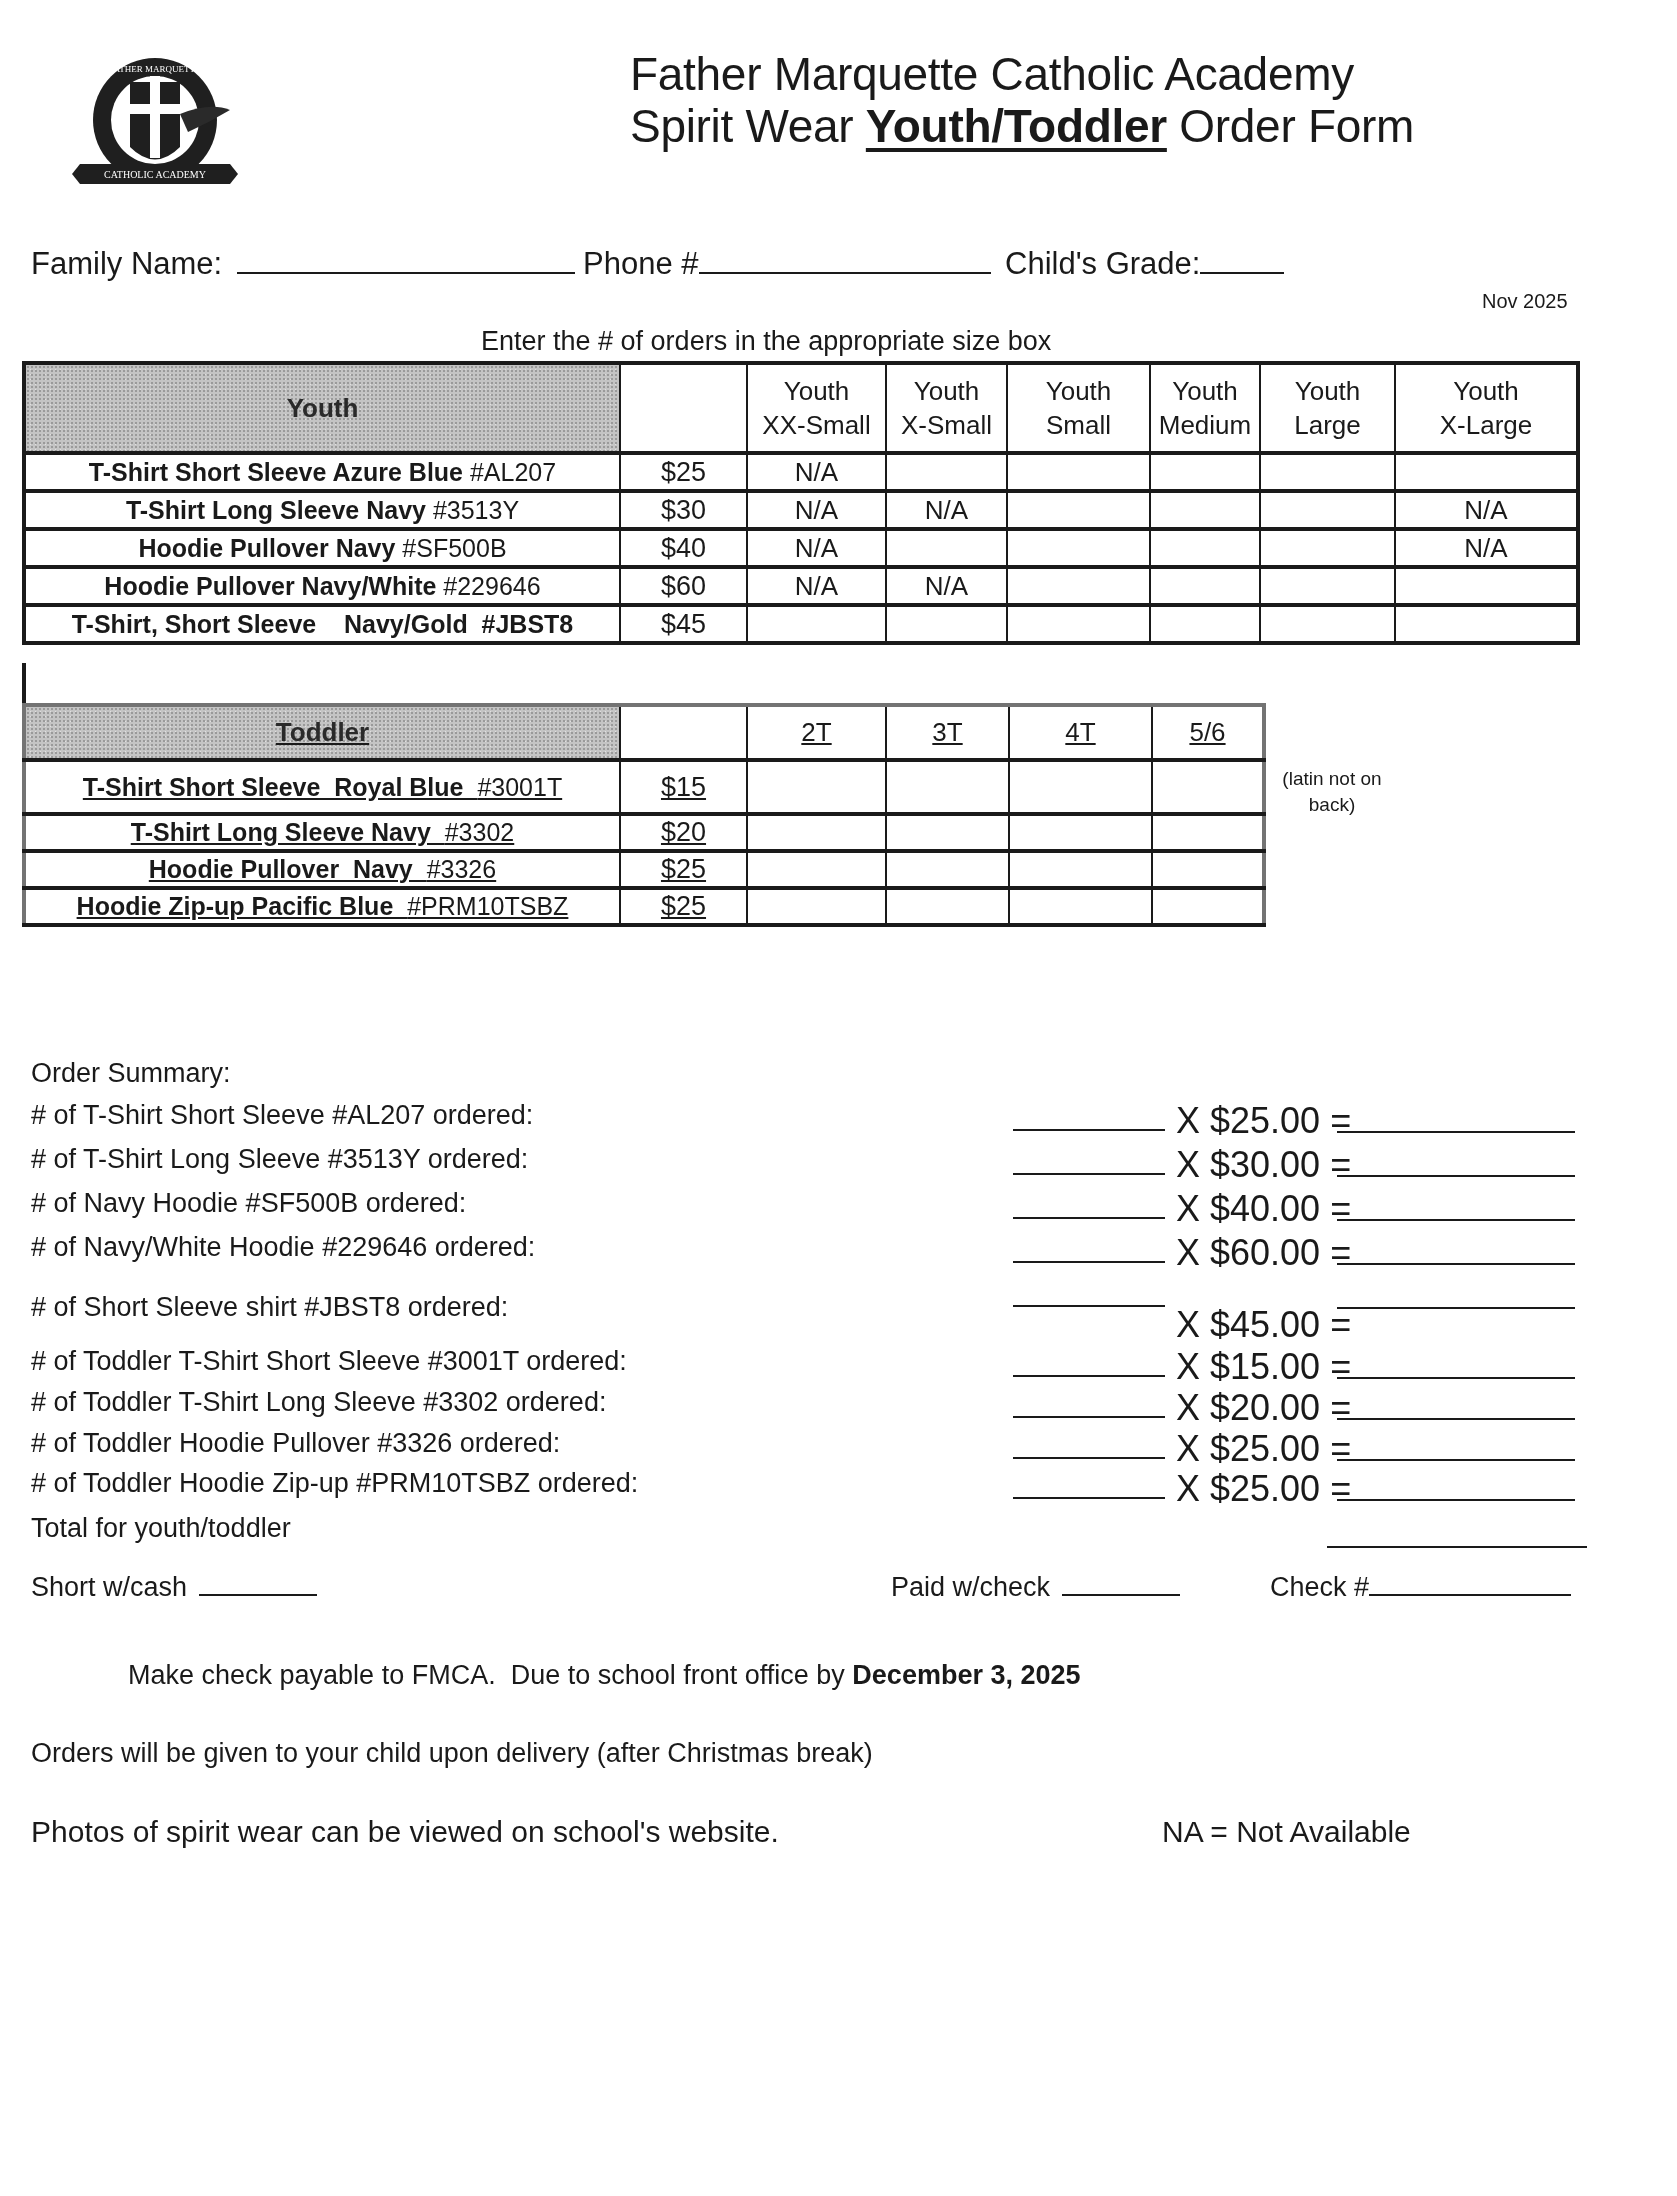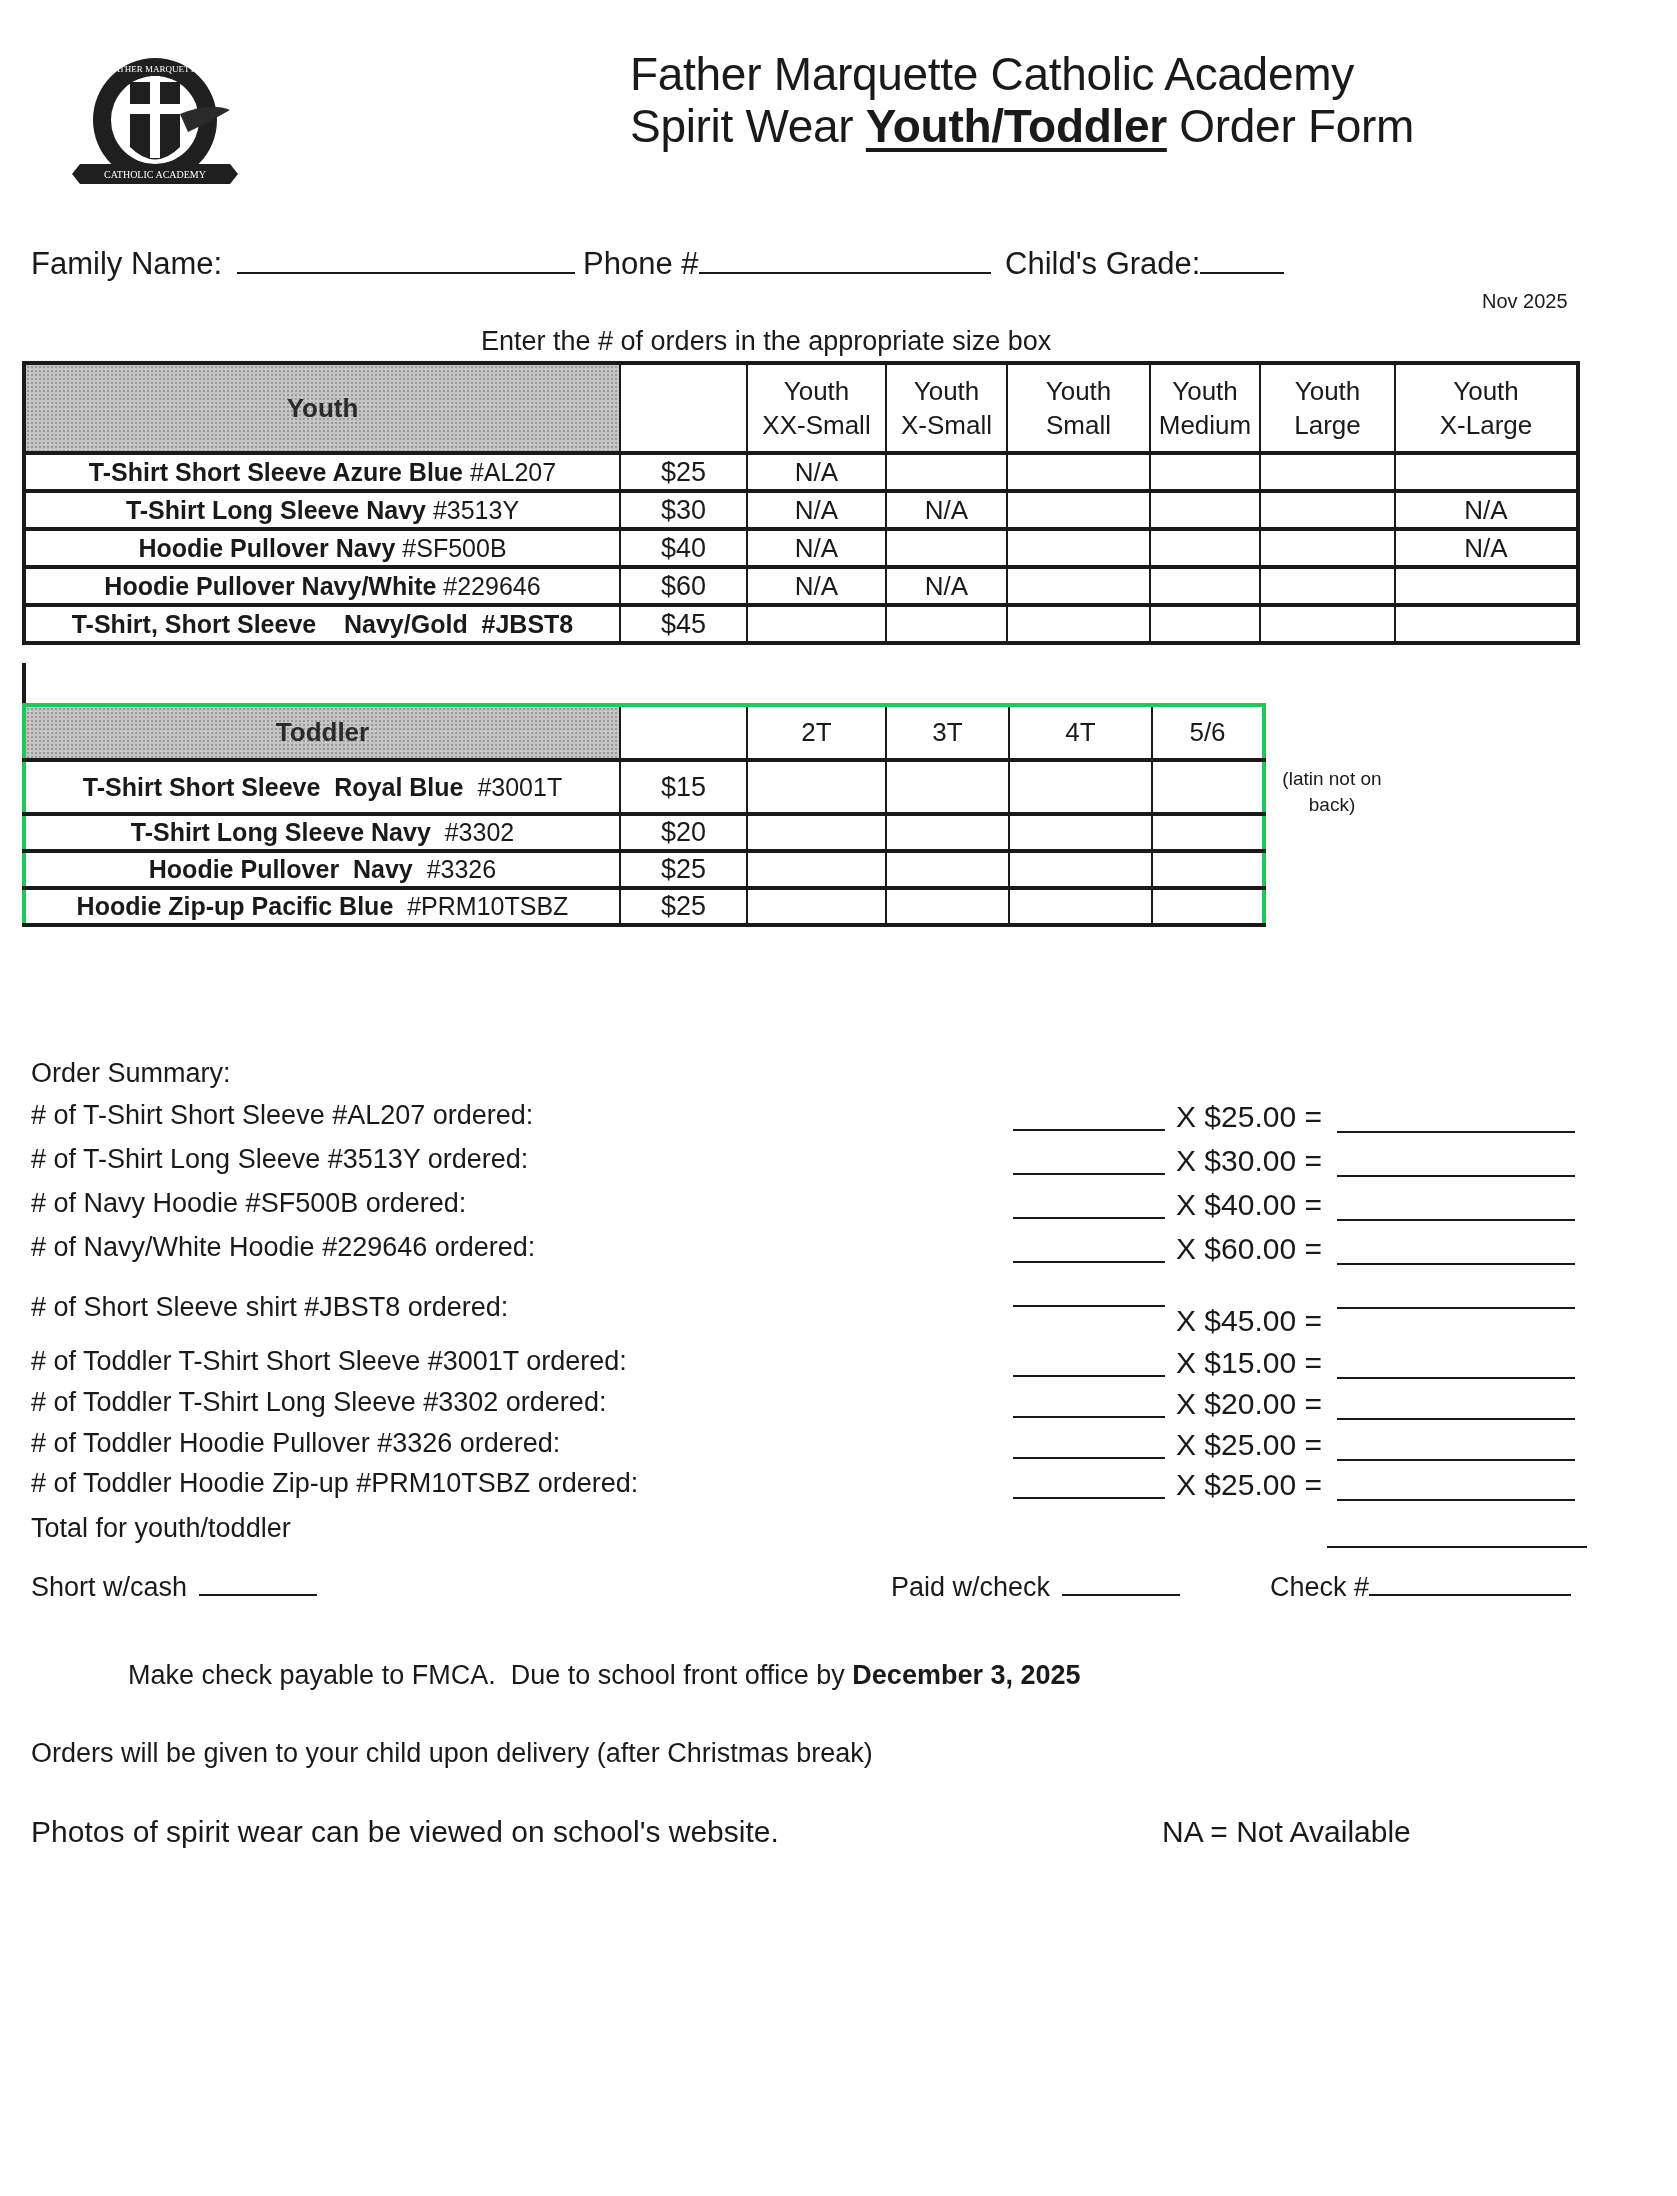--- a/index.html
+++ b/index.html
@@ -29,29 +29,29 @@
     .tbl td.name { font-weight: bold; font-size: 25px; white-space: nowrap; }
     .tbl td.price { font-size: 27px; }
     .tbl td.hdr-gray {
       font-weight: bold; font-size: 26px; color: #2a2a2a;
       background-color: #c4c4c4;
       background-image: radial-gradient(#9a9a9a 0.8px, transparent 1px), radial-gradient(#e0e0e0 0.8px, transparent 1px);
       background-size: 4px 4px, 5px 5px; background-position: 0 0, 2px 2px;
     }
     .tbl td.size-hdr { font-size: 26px; line-height: 34px; }
     .youth { left: 22px; top: 361px; border: 4px solid #1a1a1a; }
-    .toddler { left: 22px; top: 703px; border: 4px solid #22c55e; }
+    .toddler { left: 22px; top: 703px; border: 4px solid #737373; text-decoration: underline; }
     .spacer-left { left: 22px; top: 663px; width: 4px; height: 42px; background: #1a1a1a; }
 
     .latin-note { left: 1272px; top: 766px; width: 120px; font-size: 19px; text-align: center; line-height: 26px; }
 
     
     .sum-label { left: 31px; font-size: 27px; }
     .sum-blank { left: 1013px; width: 152px; border-bottom: 2px solid #1a1a1a; }
-    .sum-mult { left: 1176px; font-size: 30px; }
+    .sum-mult { left: 1176px; font-size: 36px; }
     .sum-total { left: 1337px; width: 238px; border-bottom: 2px solid #1a1a1a; }
 
     .footer-text { font-size: 27px; }
     .footer-small { font-size: 30px; }
     .bold { font-weight: bold; }
   </style>
 </head>
 <body>
 
 <div class="abs logo">

